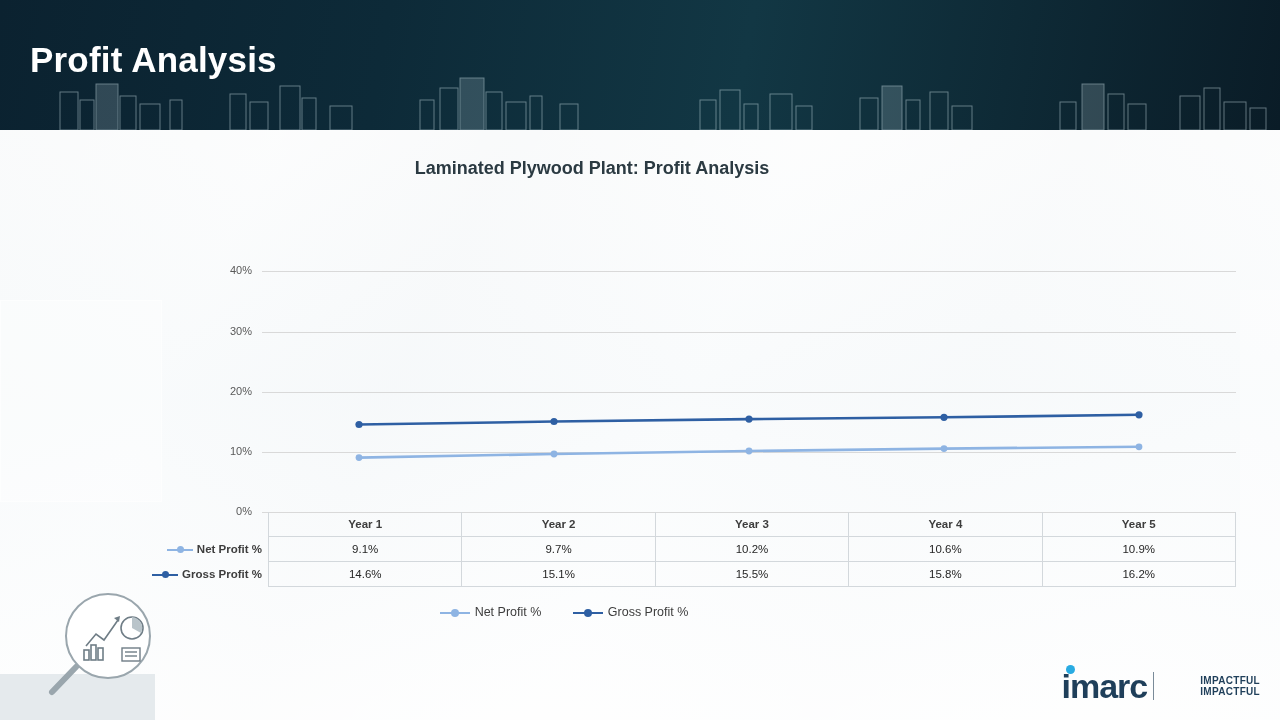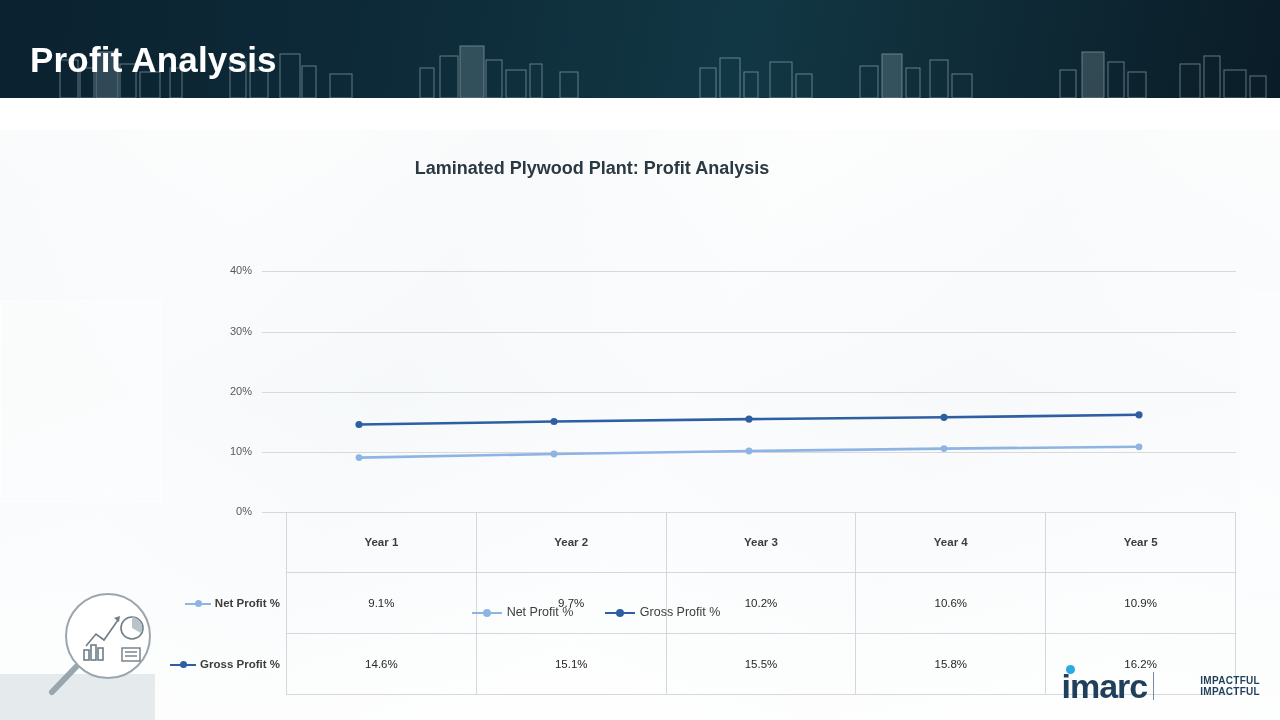--- a/index.html
+++ b/index.html
@@ -13,21 +13,21 @@
     font-family: "Liberation Sans", sans-serif;
     background: #ffffff;
     position: relative;
   }
 
   
   .header {
     position: absolute;
     left: 0; top: 0;
     width: 1280px;
-    height: 98px;
+    height: 130px;
     background: linear-gradient(100deg, #0b2230 0%, #0d2a38 30%, #123744 58%, #0a1c27 100%);
     overflow: hidden;
   }
   .header .skyline {
     position: absolute;
     left: 0; bottom: 0;
     width: 1280px;
     height: 60px;
     opacity: 0.55;
   }
@@ -110,21 +110,21 @@
     width: 1101px;
     border-collapse: collapse;
     font-size: 11.5px;
     color: #262626;
   }
   .data-table td, .data-table th {
     border: 1px solid #d3d8dc;
     height: 24px;
     text-align: center;
     font-weight: normal;
-    padding: 18px;
+    padding: 0;
   }
   .data-table .rowhead {
     border: none;
     width: 127px;
     text-align: right;
     padding-right: 6px;
     font-weight: bold;
     color: #3d3d3d;
     white-space: nowrap;
   }
@@ -158,21 +158,20 @@
 
   
   .legend {
     position: absolute;
     left: 0;
     top: 605px;
     width: 1128px;
     text-align: center;
     font-size: 12.5px;
     color: #3d3d3d;
-    padding-left: 32px;
   }
   .legend .item {
     display: inline-block;
     margin: 0 14px;
     white-space: nowrap;
   }
   .legend .line {
     display: inline-block;
     width: 30px;
     height: 10px;

